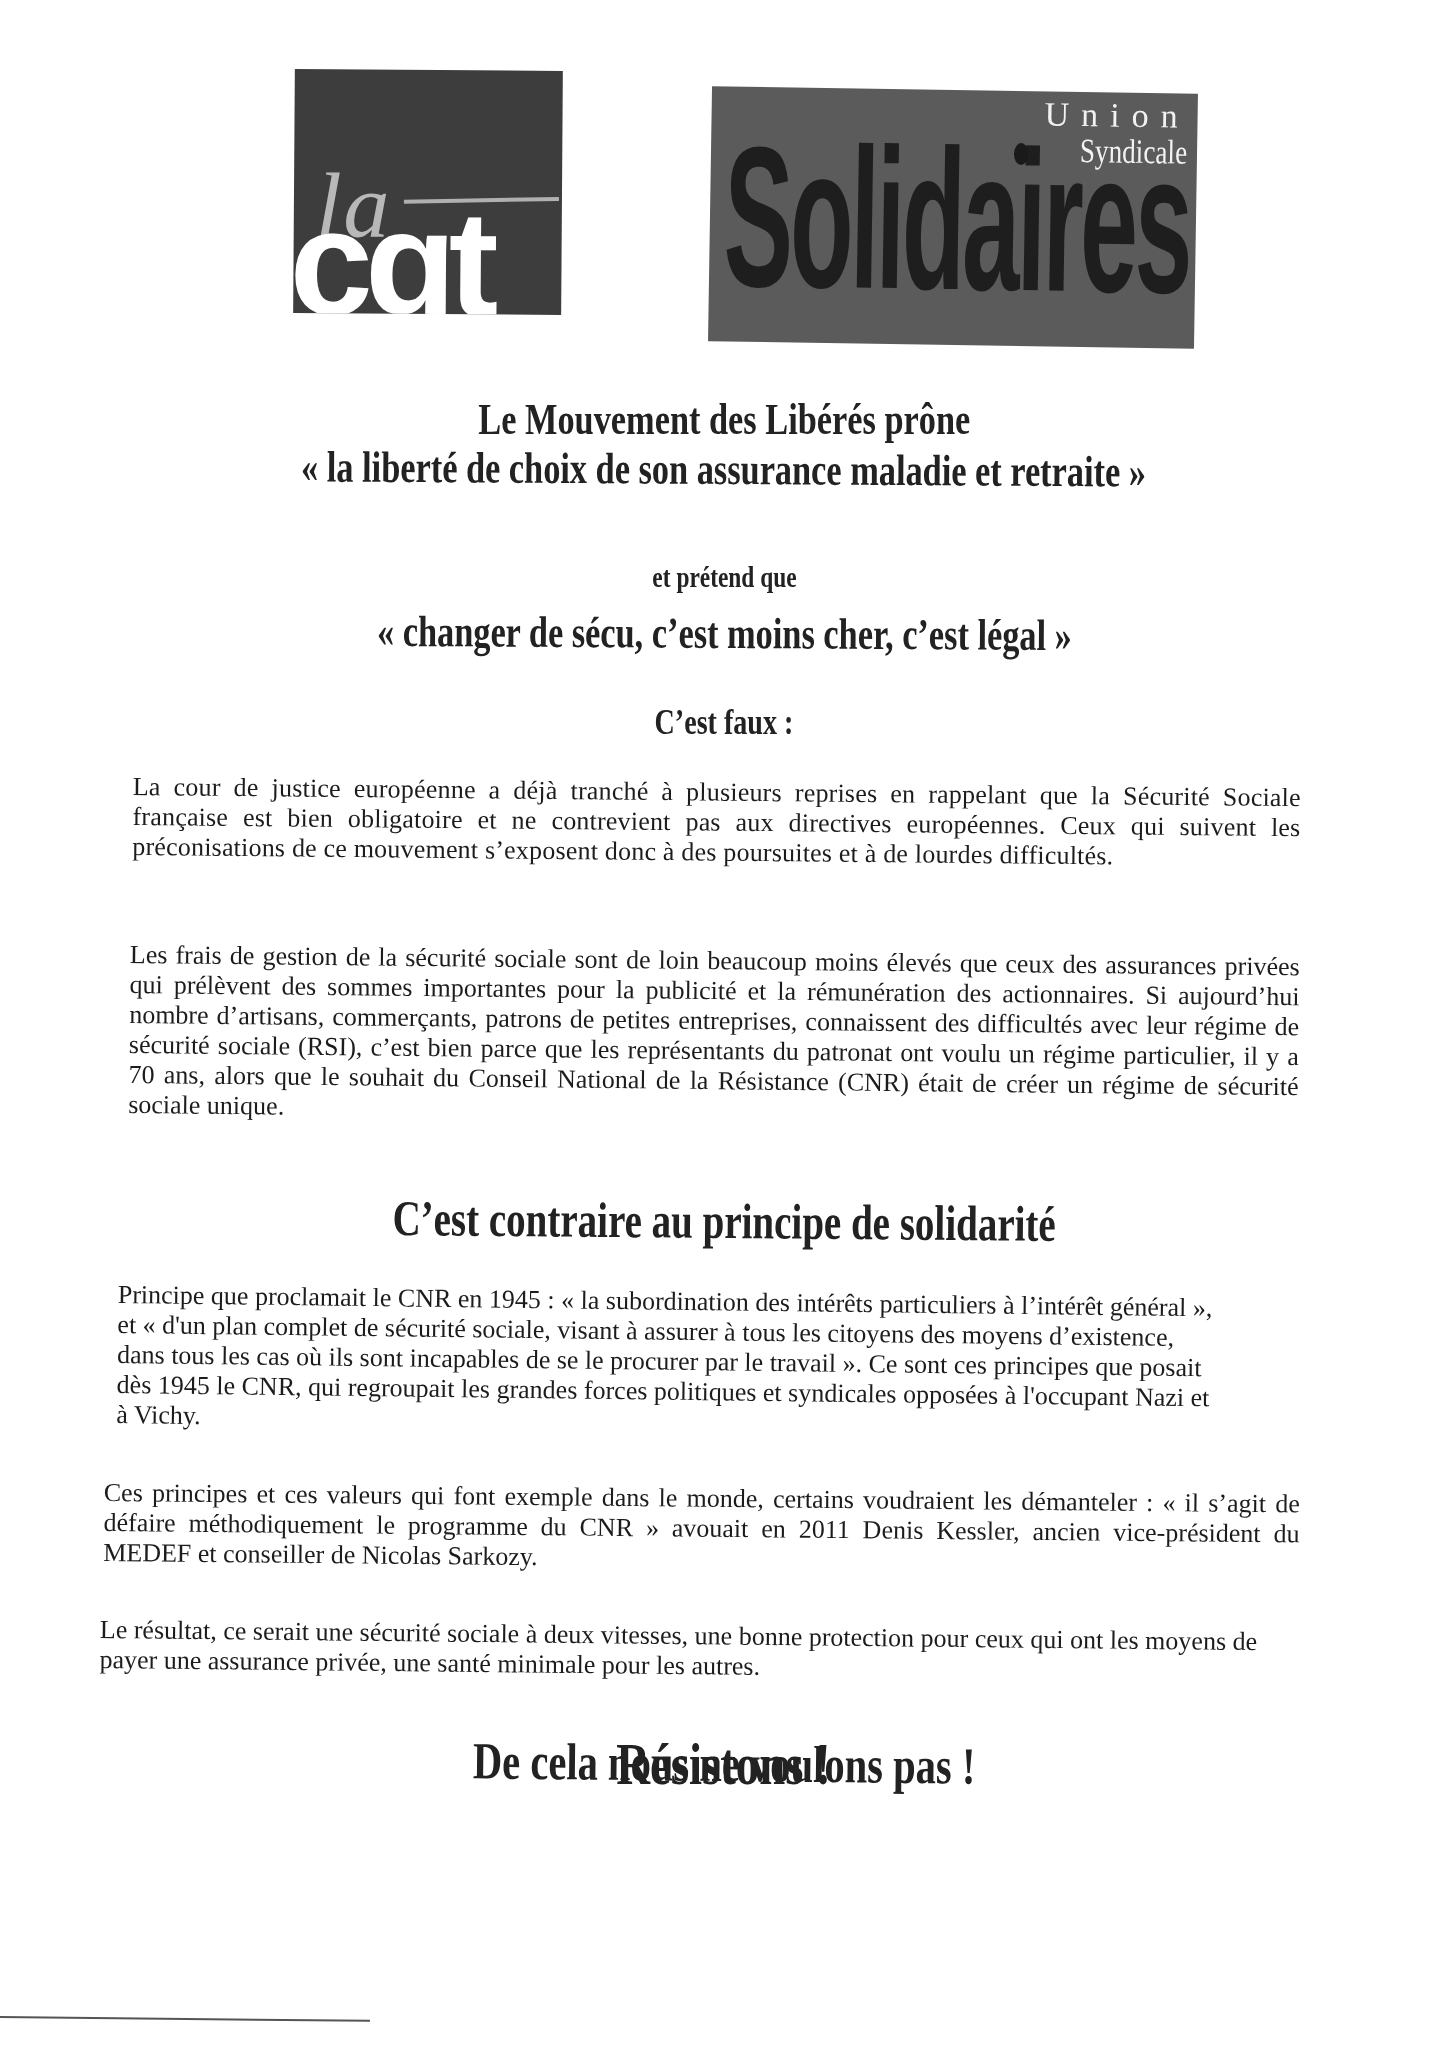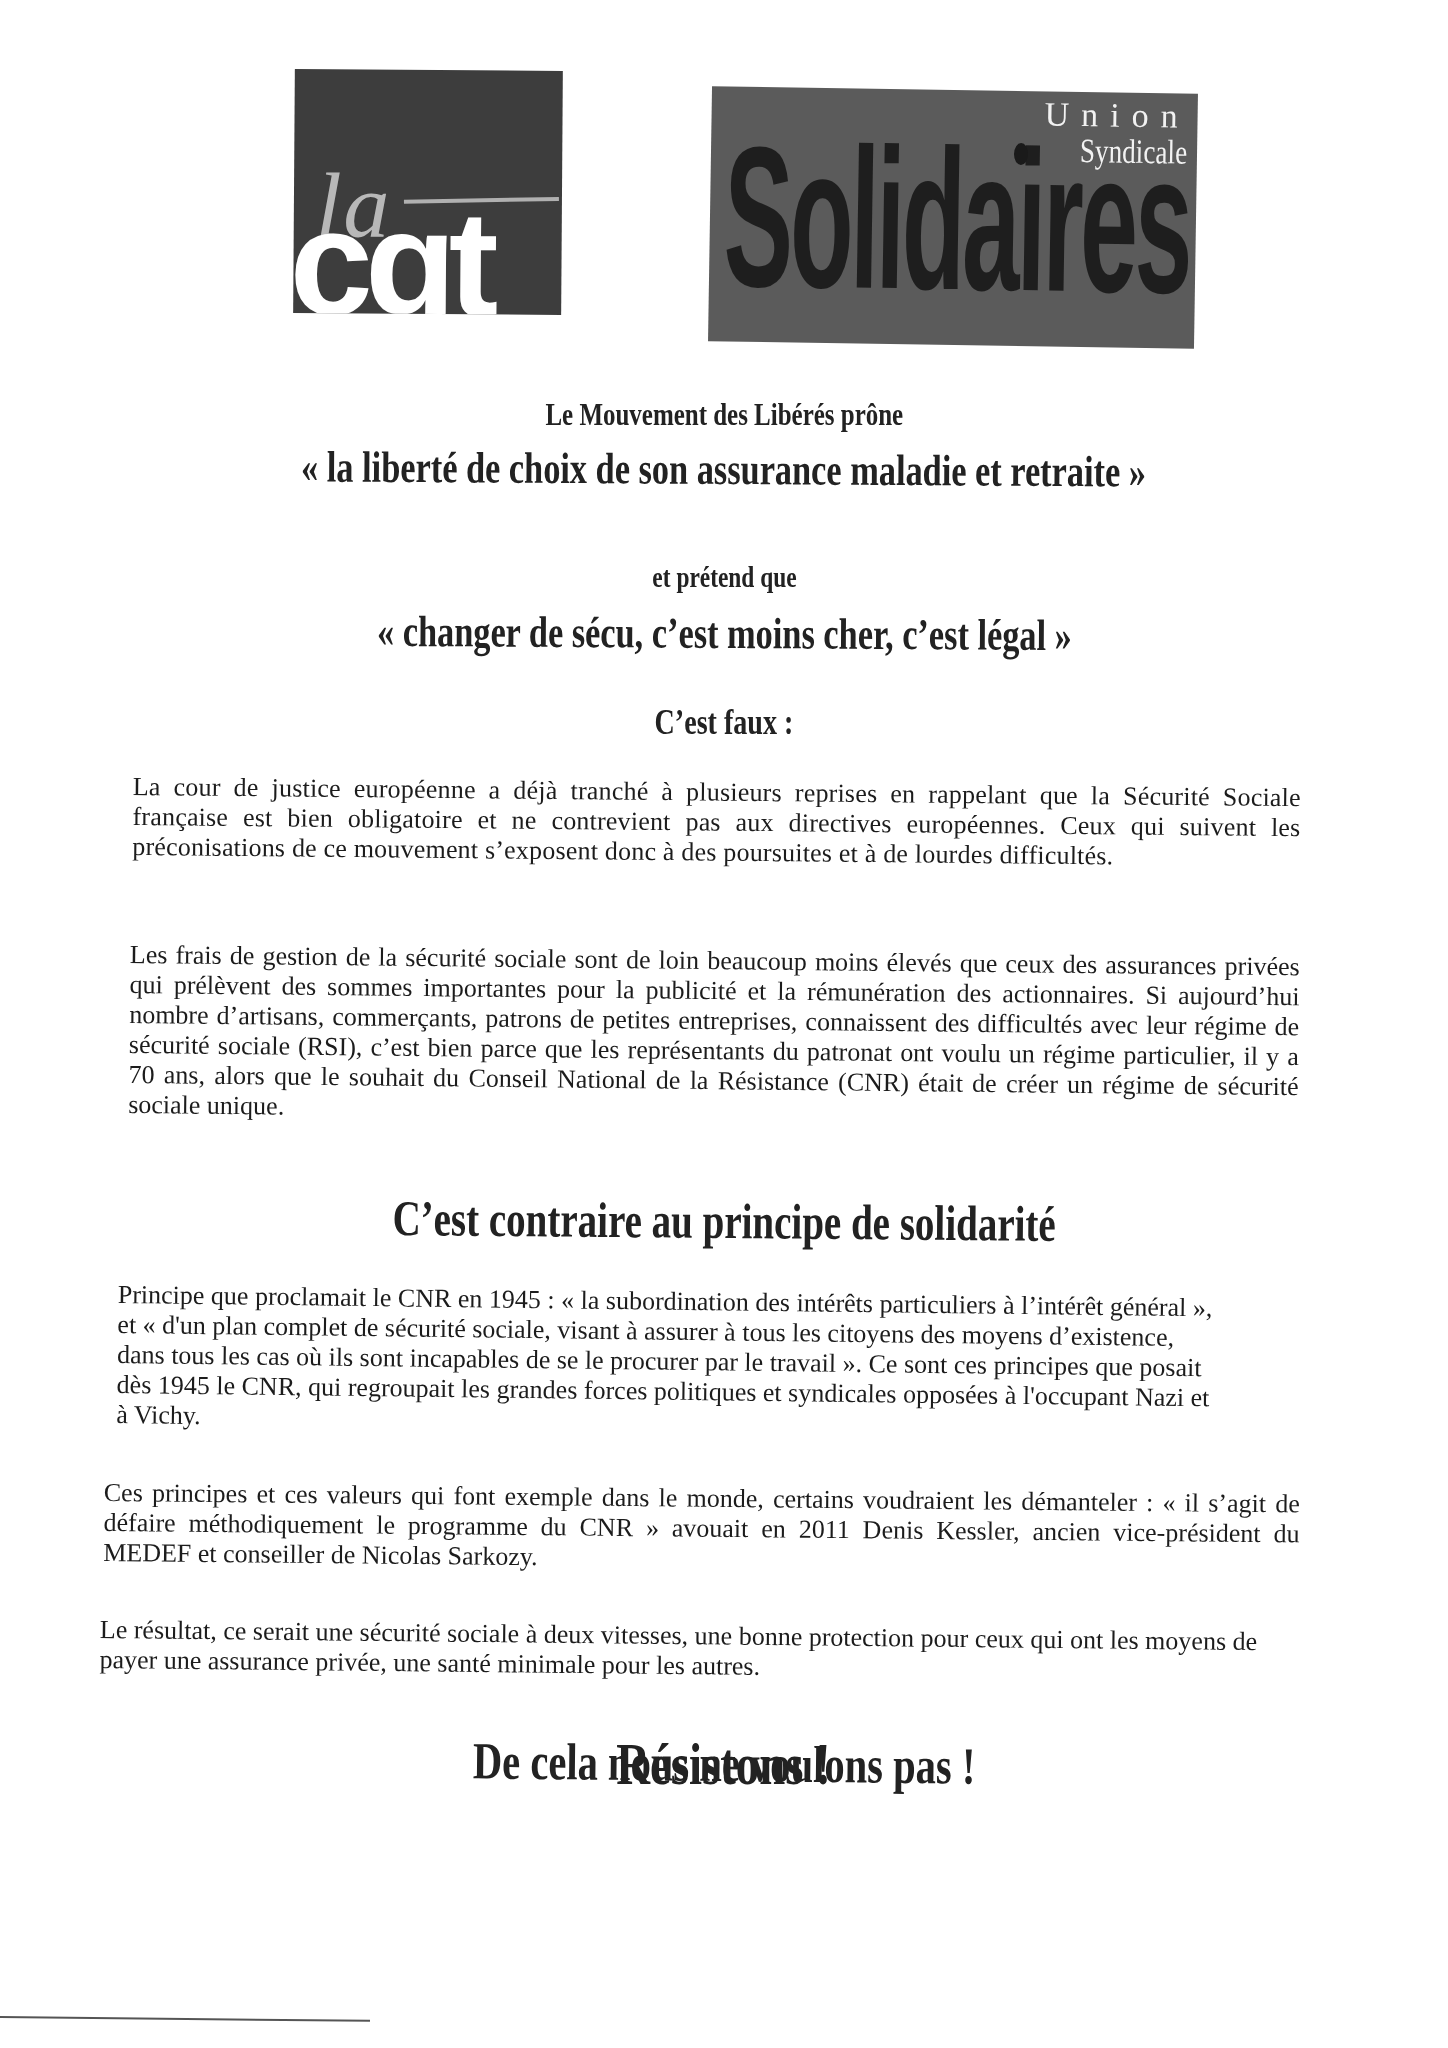--- a/index.html
+++ b/index.html
@@ -53,21 +53,21 @@
     font-size: 200px; color: #1e1e1e; line-height: 1; letter-spacing: -6px;
     transform: scaleX(0.52); transform-origin: left top;
   }
 
   
   .h {
     left: 0; width: 1448px; text-align: center; font-weight: 700;
     color: #222; line-height: 1; white-space: nowrap;
   }
   .h span { display: inline-block; transform: scaleX(0.78); }
-  .h-title1 { top: 398px; font-size: 32px; }
+  .h-title1 { top: 398px; font-size: 44px; }
   .h-title2 { top: 448px; font-size: 44px; transform: rotate(0.35deg); }
   .h-sub1   { top: 562px; font-size: 30px; }
   .h-sub2   { top: 612px; font-size: 44px; transform: rotate(0.35deg); }
   .h-faux   { top: 704px; font-size: 36px; }
   .h-contra { top: 1196px; font-size: 50px; transform: rotate(0.5deg); }
   .h-cela   { top: 1738px; font-size: 52px; transform: rotate(0.6deg); }
   .h-resist { top: 1734px; font-size: 60px; }
 
   
   .p {

